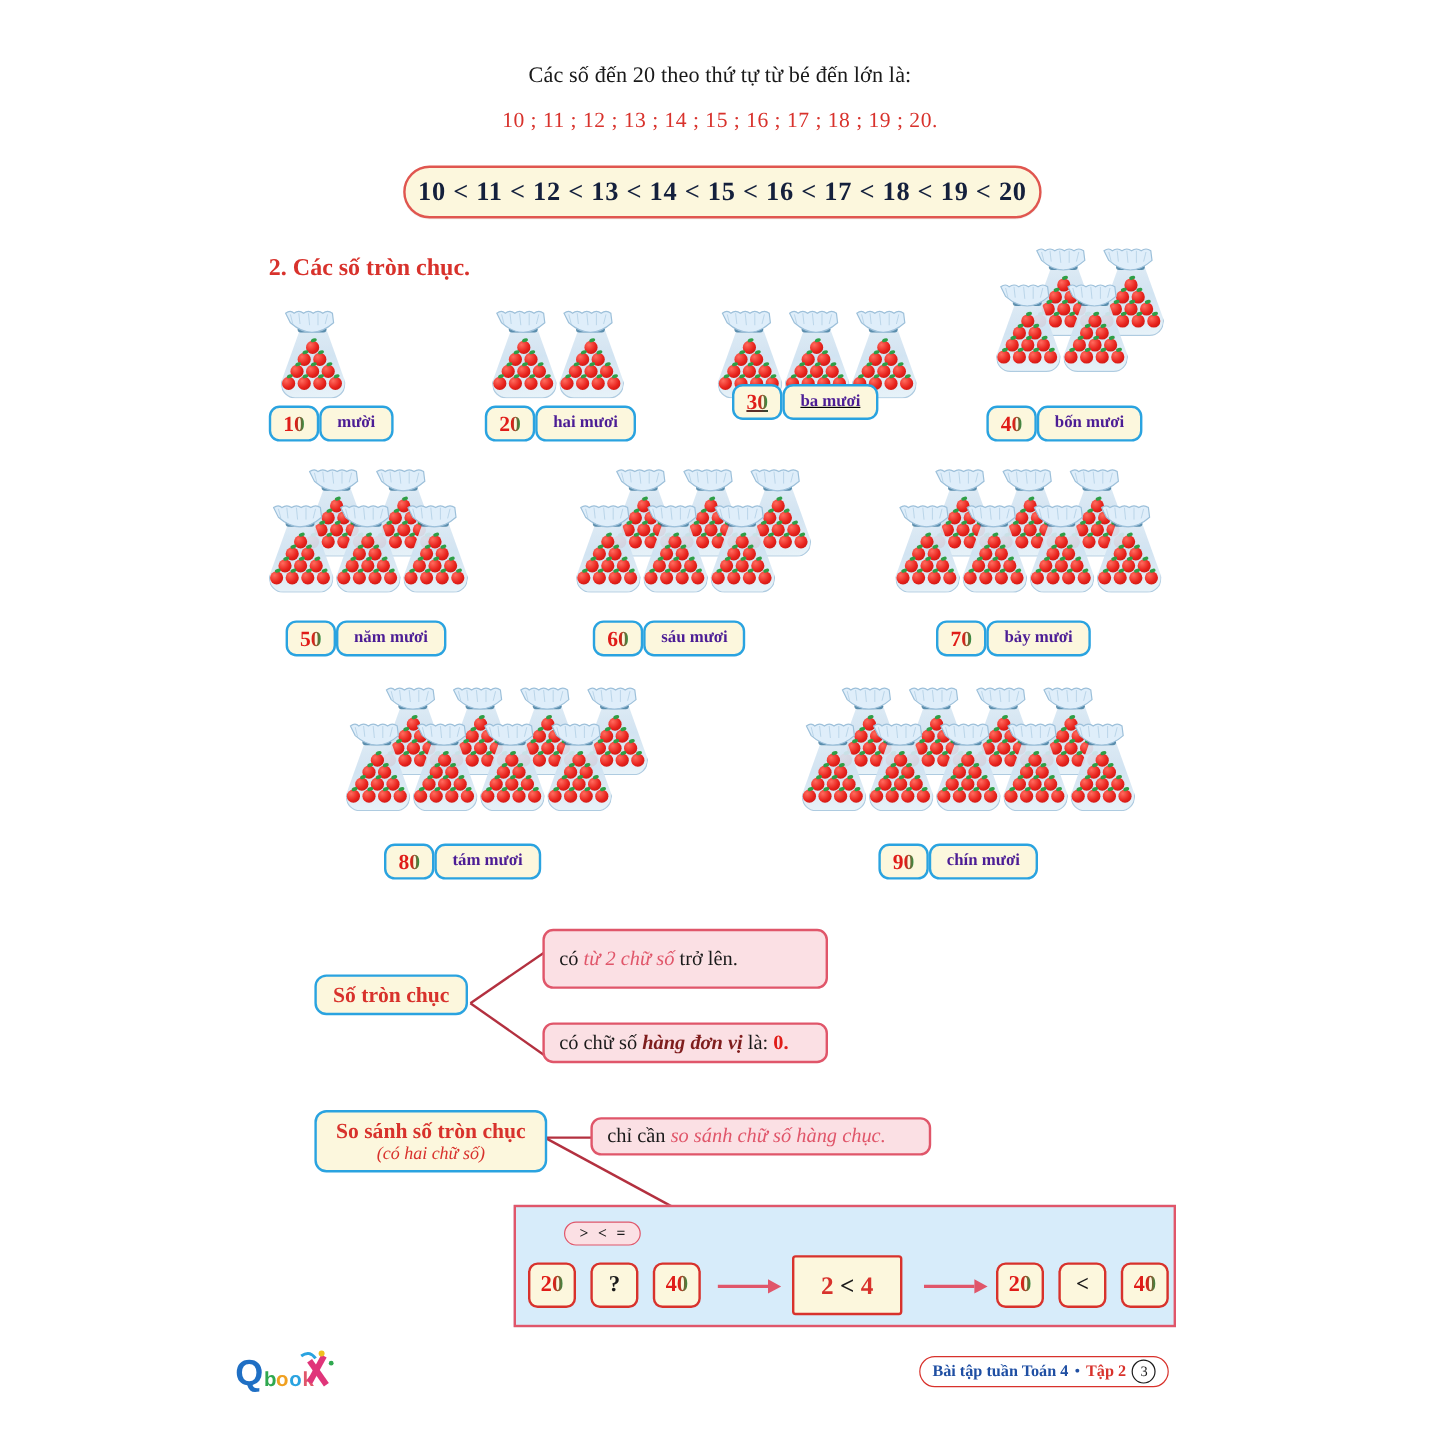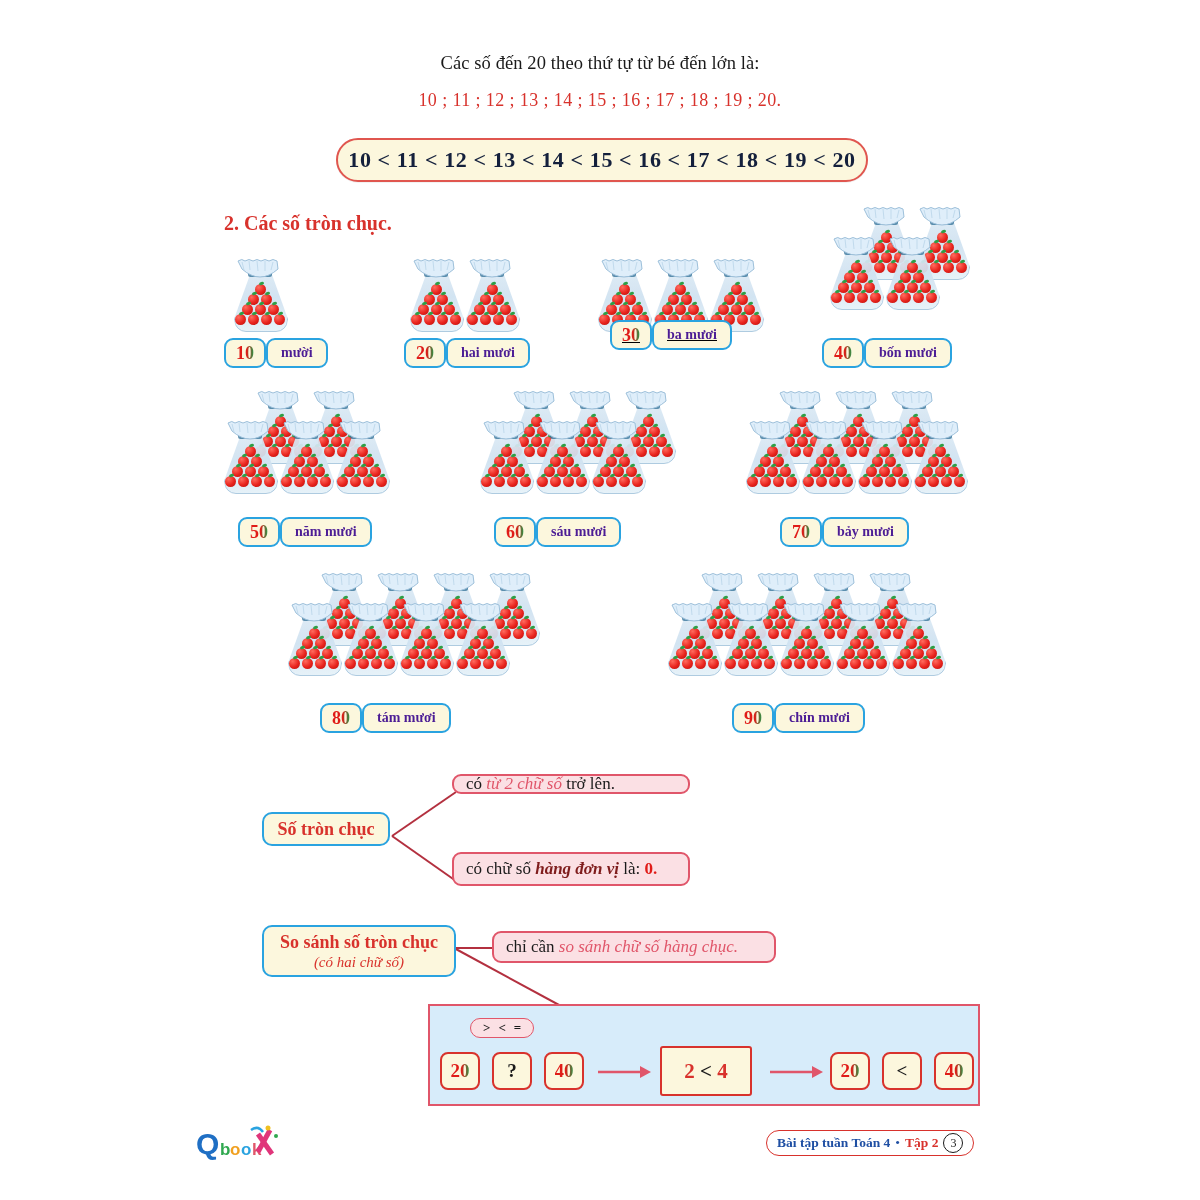--- a/index.html
+++ b/index.html
@@ -1653,21 +1653,21 @@
 
   <svg class="connector" style="left:390px;top:786px;" width="70" height="100">
     <line x1="2" y1="50" x2="66" y2="6" stroke="#b3303f" stroke-width="2"></line>
     <line x1="2" y1="50" x2="66" y2="95" stroke="#b3303f" stroke-width="2"></line>
   </svg>
 
   <div class="fc-box" style="left:262px;top:812px;width:128px;height:34px;">
     <span class="t1">Số tròn chục</span>
   </div>
 
-  <div class="callout" style="left:452px;top:774px;width:238px;height:20px;">
+  <div class="callout" style="left:452px;top:774px;width:238px;height:50px;">
     <span class="ct"><span>có </span><span class="em-pink">từ 2 chữ số</span><span> trở lên.</span></span>
   </div>
 
   <div class="callout" style="left:452px;top:852px;width:238px;height:34px;">
     <span class="ct"><span>có chữ số </span><span class="em-green">hàng đơn vị</span><span> là: </span><span class="em-red">0.</span></span>
   </div>
 
   <svg class="connector" style="left:452px;top:940px;" width="250" height="75">
     <line x1="2" y1="8" x2="42" y2="8" stroke="#b3303f" stroke-width="2"></line>
     <line x1="2" y1="8" x2="120" y2="72" stroke="#b3303f" stroke-width="2"></line>

